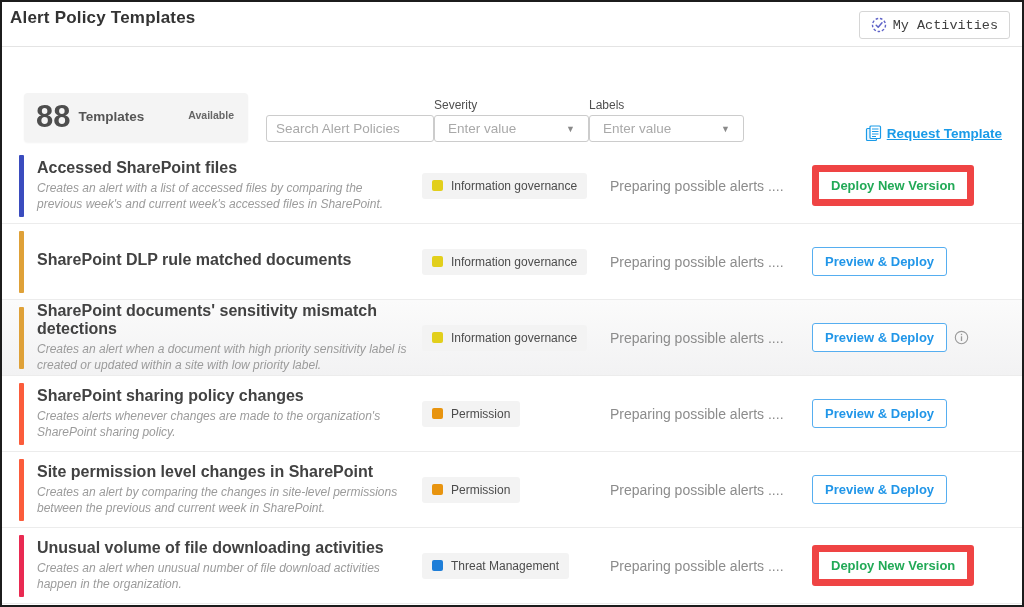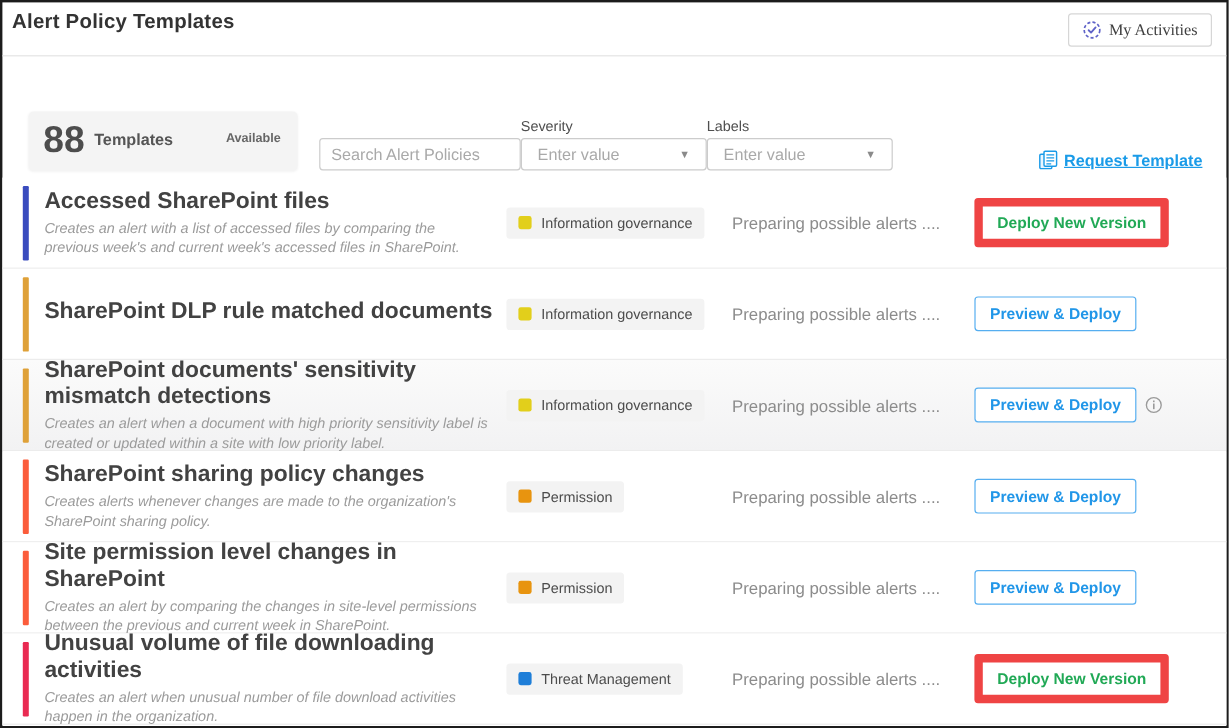--- a/index.html
+++ b/index.html
@@ -25,21 +25,21 @@
     display: flex; justify-content: space-between; align-items: flex-start;
   }
   .page-title { font-size: 17px; font-weight: bold; color: #333; letter-spacing: .2px; }
   .page-subtitle { font-size: 12px; color: #4f4f4f; margin-top: 2px; }
   .my-activities-btn {
     margin-top: 3px;
     display: inline-flex; align-items: center; gap: 6px;
     border: 1px solid #d6d6d6; border-radius: 3px;
     background: #fff; padding: 5px 11px;
     font-size: 13.5px; color: #404040; cursor: pointer;
-    font-family: Liberation Serif, serif;
+    font-family: Liberation Mono, monospace;
   }
   .activity-icon { width: 16px; height: 16px; display: inline-block; }
 
   
   .toolbar {
     flex: 0 0 95px;
     display: flex; align-items: flex-end;
     padding: 16px 20px 0 22px;
     position: relative;
   }
@@ -88,21 +88,21 @@
     background: #fff;
     position: relative;
   }
   .row.highlighted { background: linear-gradient(#fbfbfb, #f2f2f3); }
   .row-bar {
     width: 5px; height: 62px; border-radius: 1px;
     margin-left: 17px; flex: 0 0 5px;
     background: var(--bar, #888);
   }
   .row-text { width: 398px; padding-left: 13px; flex: 0 0 398px; }
-  .row-title { font-size: 19px; font-weight: bold; color: #424242; margin-bottom: 3px; }
+  .row-title { font-size: 16px; font-weight: bold; color: #424242; margin-bottom: 3px; }
   .row-desc { font-size: 12px; font-style: italic; color: #9b9b9b; line-height: 1.35; padding-right: 14px; }
   .row-label-col { flex: 0 0 188px; }
   .label-badge {
     display: inline-flex; align-items: center; gap: 8px;
     background: #f3f3f3; border-radius: 3px;
     padding: 6px 10px; font-size: 12px; color: #4c4c4c;
   }
   .label-dot { width: 11px; height: 11px; border-radius: 2px; display: inline-block; }
   .row-status-col { flex: 0 0 202px; font-size: 14px; color: #8c8c8c; }
   .row-action-col { flex: 1; display: flex; align-items: center; gap: 7px; }

